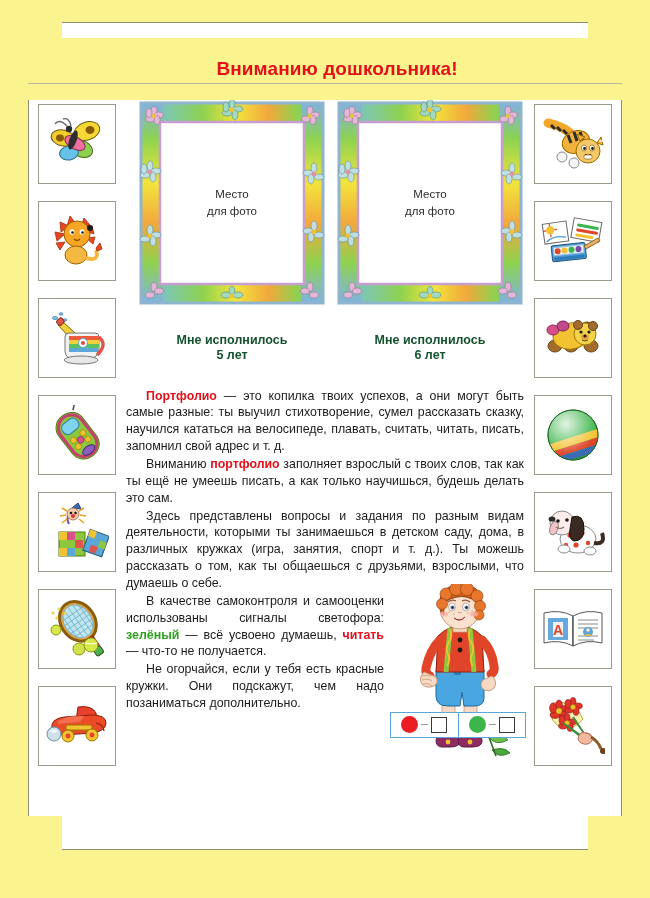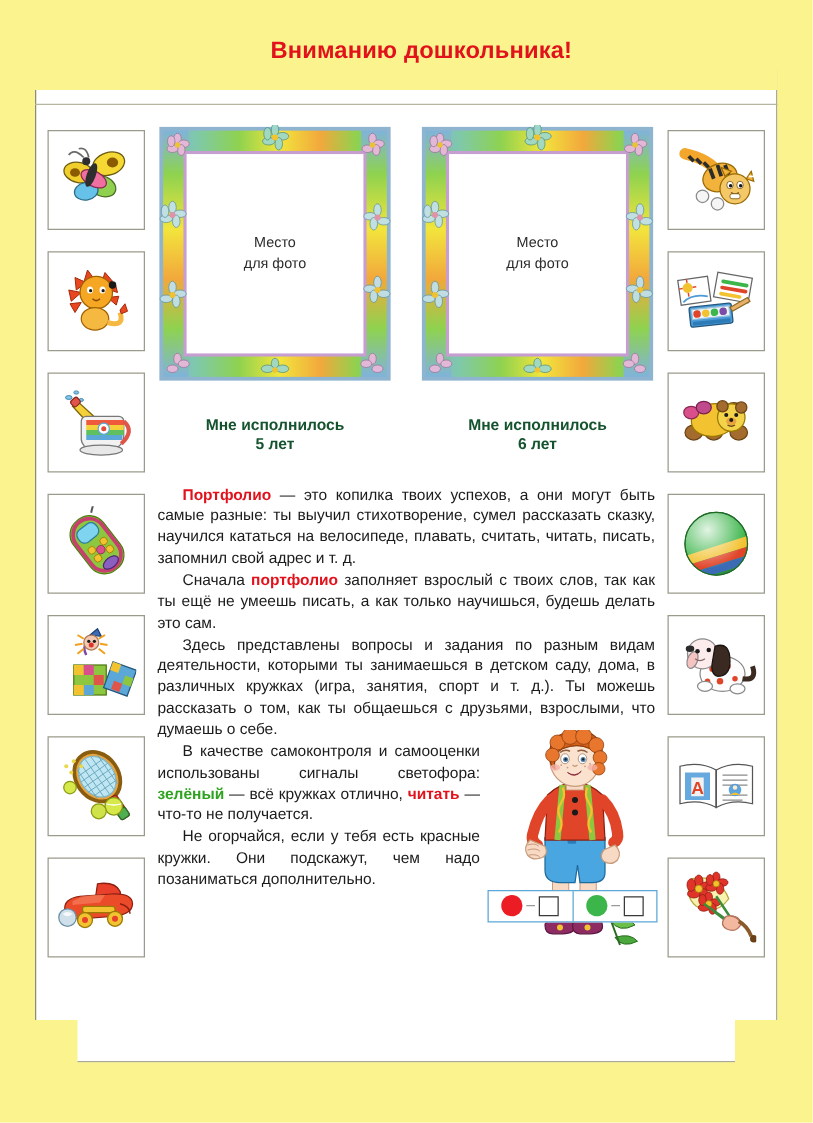--- a/index.html
+++ b/index.html
@@ -34,21 +34,21 @@
        calc(100% - 34px) 0, calc(100% - 34px) 34px, 100% 34px,
        100% calc(100% - 34px), calc(100% - 34px) calc(100% - 34px),
        calc(100% - 34px) 100%, 34px 100%, 34px calc(100% - 34px),
        0 calc(100% - 34px)
     );
   }
 
   .header-band {
     position: absolute;
     left: 28px;
-    top: 10px;
+    top: 38px;
     width: 594px;
     height: 62px;
     background: #fbf48e;
     z-index: 3;
     display: flex;
     align-items: center;
     justify-content: center;
   }
 
   .header-title {
@@ -101,21 +101,21 @@
     position: absolute;
     left: 126px;
     top: 100px;
     width: 398px;
     z-index: 4;
   }
 
   
   .frames-row {
     display: flex;
-    justify-content: space-between;
+    justify-content: flex-end;
     gap: 10px;
   }
   .frame-block { width: 188px; }
 
   .photo-frame {
     position: relative;
     width: 188px;
     height: 206px;
   }
   .photo-frame svg { display: block; }
@@ -853,25 +853,25 @@
         </div>
       </div>
 
     </div>
 
     <div class="article">
 
 
       <p class="para"><span class="kw-red">Портфолио</span><span> — это копилка твоих успехов, а они могут быть самые разные: ты выучил стихотворение, сумел рассказать сказку, научился кататься на велосипеде, плавать, считать, читать, писать, запомнил свой адрес и т. д.</span></p>
 
-      <p class="para"><span>Сначала </span><span class="kw-red">портфолио</span><span> заполняет взрослый с твоих слов, так как ты ещё не умеешь писать, а как только научишься, будешь делать это сам.</span></p>
+      <p class="para"><span>Вниманию </span><span class="kw-red">портфолио</span><span> заполняет взрослый с твоих слов, так как ты ещё не умеешь писать, а как только научишься, будешь делать это сам.</span></p>
 
       <p class="para">Здесь представлены вопросы и задания по разным видам деятельности, которыми ты занимаешься в детском саду, дома, в различных кружках (игра, занятия, спорт и т. д.). Ты можешь рассказать о том, как ты общаешься с друзьями, взрослыми, что думаешь о себе.</p>
 
-      <p class="para narrow"><span>В качестве самоконтроля и самооценки использованы сигналы светофора: </span><span class="kw-green">зелёный</span><span> — всё кружках отлично, </span><span class="kw-red">читать</span><span> — что-то не получается.</span></p>
+      <p class="para narrow"><span>В качестве самоконтроля и самооценки использованы сигналы светофора: </span><span class="kw-green">зелёный</span><span> — всё усвоено думаешь, </span><span class="kw-red">читать</span><span> — что-то не получается.</span></p>
 
       <p class="para narrow">Не огорчайся, если у тебя есть красные кружки. Они подскажут, чем надо позаниматься дополнительно.</p>
 
       <div class="boy-wrap">
         <svg width="138" height="182" viewBox="0 0 138 182">
 
           <rect x="50" y="118" width="13" height="34" fill="#f7d9c4" stroke="#c79a7a" stroke-width="0.8"></rect>
           <rect x="72" y="118" width="13" height="34" fill="#f7d9c4" stroke="#c79a7a" stroke-width="0.8"></rect>
           <rect x="48" y="146" width="17" height="10" rx="3" fill="#f2c230" stroke="#9a7a00"></rect>
           <rect x="70" y="146" width="17" height="10" rx="3" fill="#f2c230" stroke="#9a7a00"></rect>

